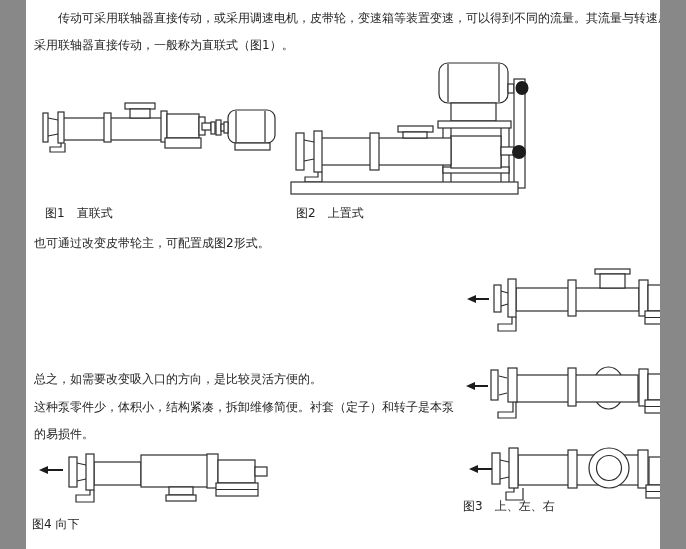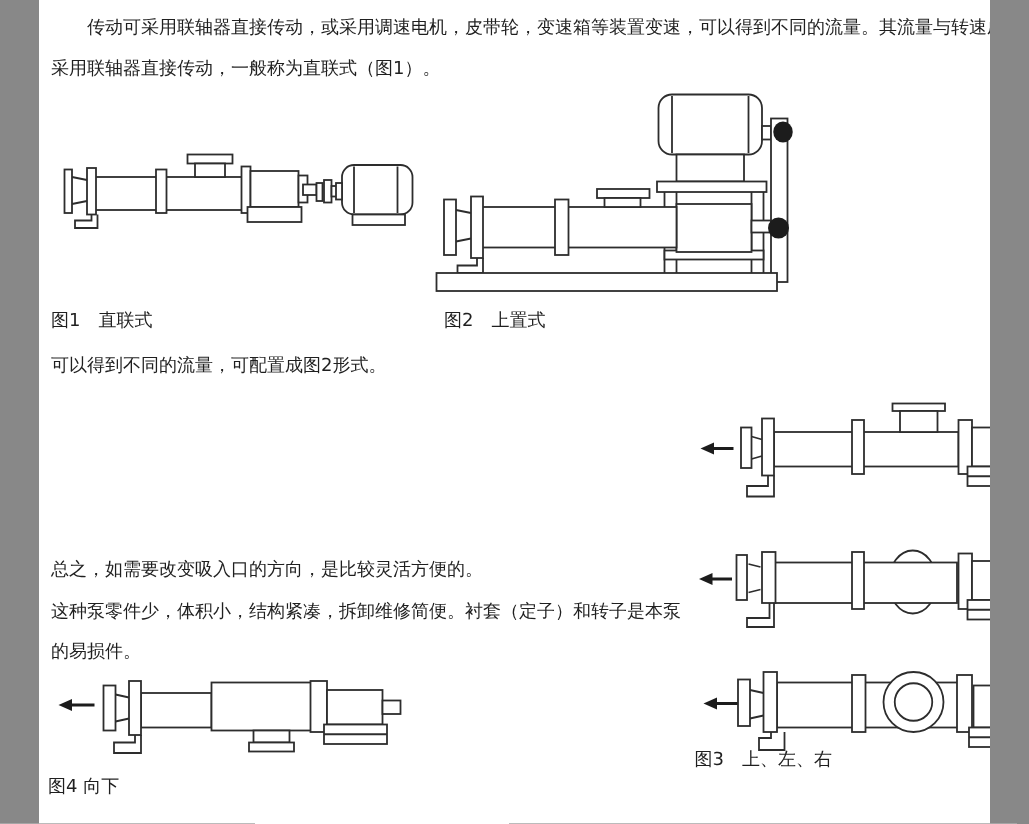--- a/index.html
+++ b/index.html
@@ -83,24 +83,24 @@
     <g>
       <rect class="wh" x="226" y="24" width="6" height="9"></rect>
       <rect class="wh" x="219" y="87" width="13" height="8"></rect>
       <rect class="wh" x="232" y="19" width="11" height="109"></rect>
       <ellipse class="dk" cx="240" cy="28" rx="6.5" ry="7"></ellipse>
       <ellipse class="dk" cx="237" cy="92" rx="7" ry="7"></ellipse>
     </g>
     <rect class="wh" x="9" y="122" width="227" height="12"></rect>
   </svg>
 
-  <div class="cap" style="left:8px;top:206px;">图1　直联式</div>
+  <div class="cap" style="left:19px;top:206px;">图1　直联式</div>
   <div class="cap" style="left:270px;top:206px;">图2　上置式</div>
 
-  <p class="para" style="left:8px;top:230px;width:430px;">可以得到不同的流量，可配置成图2形式。</p>
+  <p class="para" style="left:8px;top:230px;width:430px;">也可通过改变皮带轮主，可配置成图2形式。</p>
   <p class="para" style="left:8px;top:394px;width:424px;">这种泵零件少，体积小，结构紧凑，拆卸维修简便。衬套（定子）和转子是本泵的易损件。</p>
   <p class="para" style="left:8px;top:366px;width:430px;">总之，如需要改变吸入口的方向，是比较灵活方便的。</p>
 
   <svg class="fig" style="left:5px;top:448px;" width="245" height="62" viewBox="0 0 245 62">
     <g>
       <line class="ar" x1="32" y1="22" x2="14" y2="22"></line>
       <polygon class="dk" points="8,22 17,18 17,26"></polygon>
     </g>
     <rect class="wh" x="63" y="14" width="47" height="23"></rect>
     <rect class="wh" x="110" y="7" width="68" height="32"></rect>

